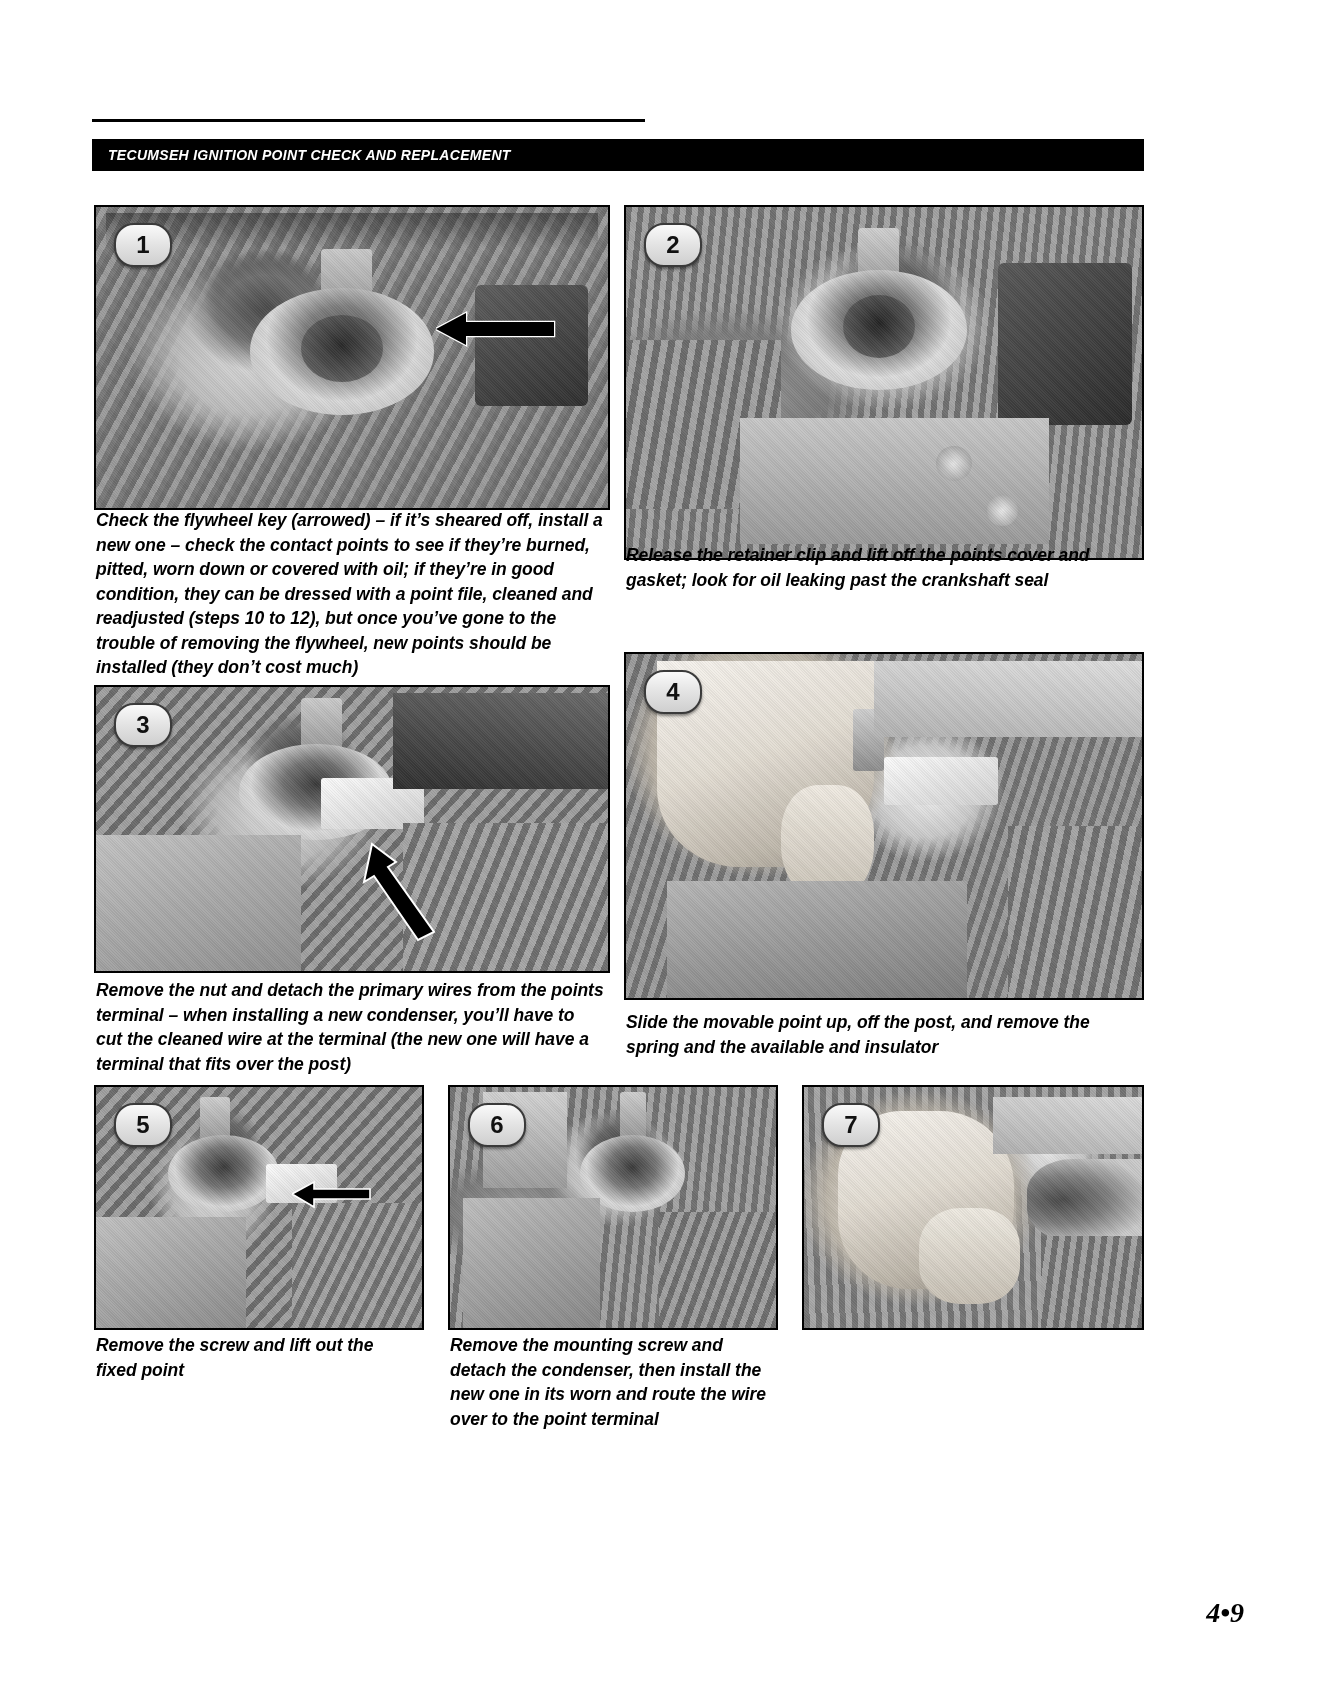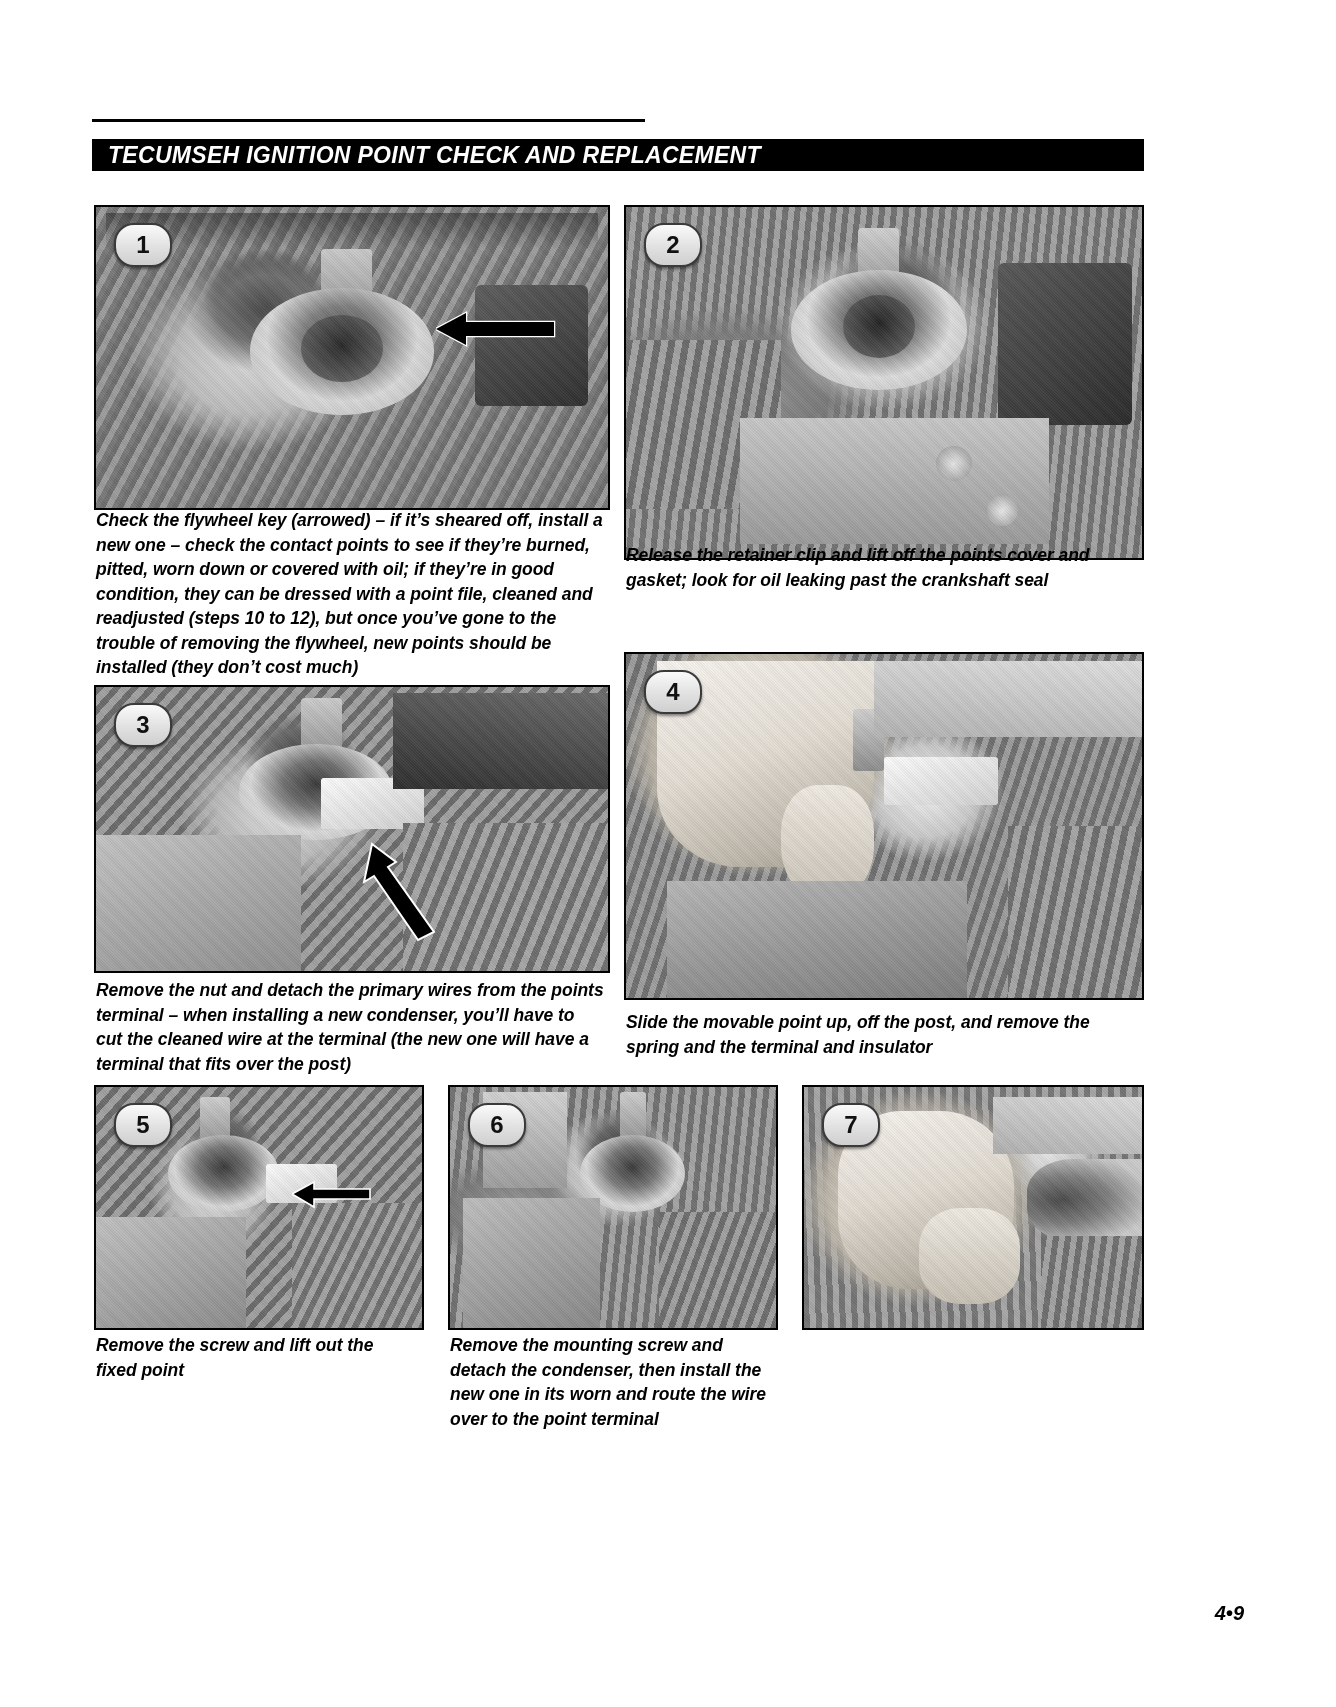--- a/index.html
+++ b/index.html
@@ -59,21 +59,21 @@
     top: 139px;
     width: 1052px;
     height: 32px;
     background: #000;
   }
   .banner-text {
     position: absolute;
     left: 16px;
     top: 5px;
     color: #fff;
-    font-size: 23px;
+    font-size: 14px;
     font-weight: bold;
     font-style: italic;
     letter-spacing: 0.3px;
     line-height: 22px;
     white-space: nowrap;
   }
 
   
   .figure {
     position: absolute;
@@ -175,25 +175,26 @@
     letter-spacing: -0.05px;
     color: #000;
     font-family: "Liberation Sans", sans-serif;
   }
 
   
   .pagenum {
     position: absolute;
     right: 92px;
     top: 1596px;
-    font-size: 20px;
+    font-size: 28px;
     font-weight: bold;
     font-style: italic;
     line-height: 34px;
     color: #000;
+    font-family: Liberation Serif, serif;
   }
 </style>
 </head>
 <body>
 
 <div class="page">
 
   <div class="header">
     <div class="header-rule"></div>
   </div>
@@ -269,21 +270,21 @@
       <div style="position:absolute;left:50%;top:30%;width:22%;height:14%;background:linear-gradient(160deg,#fbfbfb,#d0d0d0);border-radius:3px;"></div>
       <div style="position:absolute;left:48%;top:2%;width:52%;height:22%;background:linear-gradient(185deg,#dedede,#b2b2b2);"></div>
       <div style="position:absolute;left:74%;top:50%;width:26%;height:50%;background:repeating-linear-gradient(102deg,#6d6d6d 0 7px,#a4a4a4 7px 14px);"></div>
       <div style="position:absolute;left:8%;top:66%;width:58%;height:34%;background:linear-gradient(170deg,#b6b6b6,#7d7d7d);"></div>
       <div class="photo-grain"></div>
     </div>
     <div class="badge">
       <span>4</span>
     </div>
   </div>
-  <div class="caption" style="left:626px; top:1010px; width:510px;">Slide the movable point up, off the post, and remove the spring and the terminal and insulator</div>
+  <div class="caption" style="left:626px; top:1010px; width:510px;">Slide the movable point up, off the post, and remove the spring and the available and insulator</div>
 
   <div class="figure" style="left:94px; top:1085px; width:330px; height:245px;">
     <div class="photo eng3">
       <div style="position:absolute;left:32%;top:4%;width:9%;height:22%;background:linear-gradient(180deg,#cfcfcf,#8d8d8d);border-radius:3px;"></div>
       <div style="position:absolute;left:22%;top:20%;width:34%;height:32%;border-radius:50%;background:radial-gradient(ellipse at 50% 42%, #3a3a3a 0%, #757575 32%, #d7d7d7 62%, #b2b2b2 100%);"></div>
       <div style="position:absolute;left:52%;top:32%;width:22%;height:16%;background:linear-gradient(160deg,#fcfcfc,#cfcfcf);border-radius:3px;"></div>
       <div style="position:absolute;left:0%;top:54%;width:46%;height:46%;background:linear-gradient(155deg,#c0c0c0,#8b8b8b);"></div>
       <div style="position:absolute;left:60%;top:48%;width:40%;height:52%;background:repeating-linear-gradient(116deg,#6f6f6f 0 6px,#a3a3a3 6px 12px);"></div>
       <div class="photo-grain"></div>
     </div>

